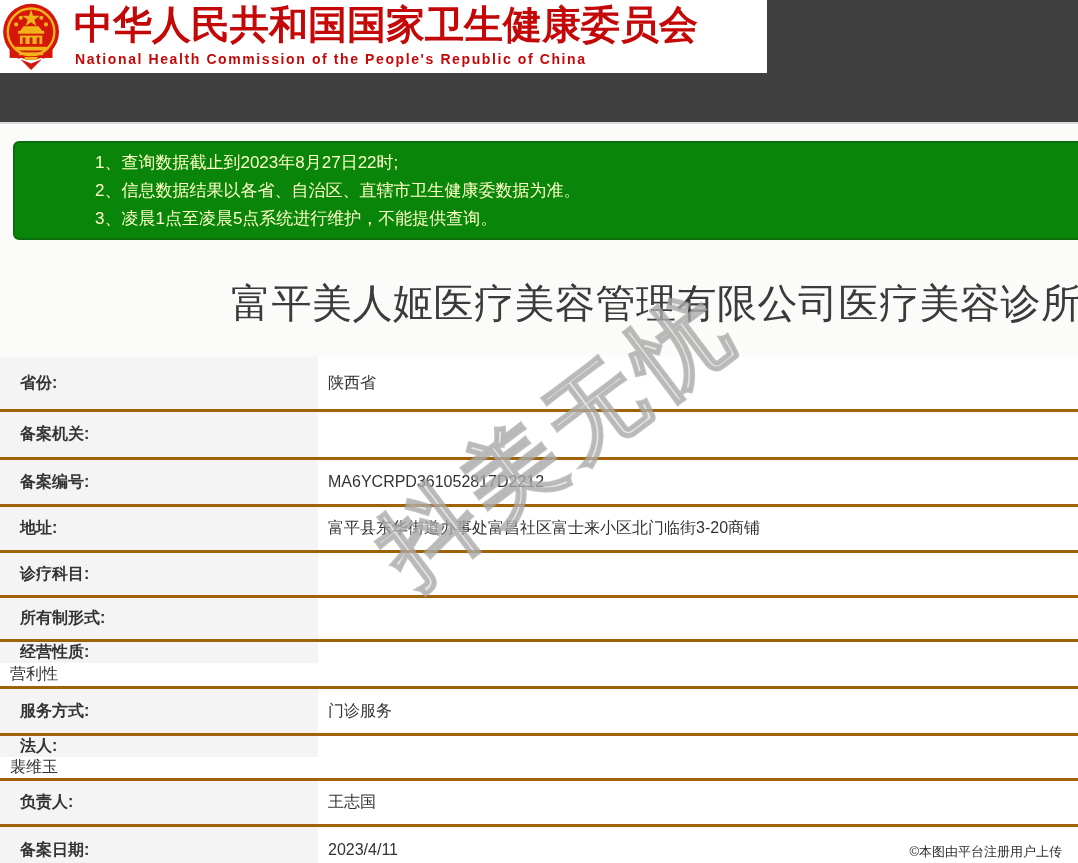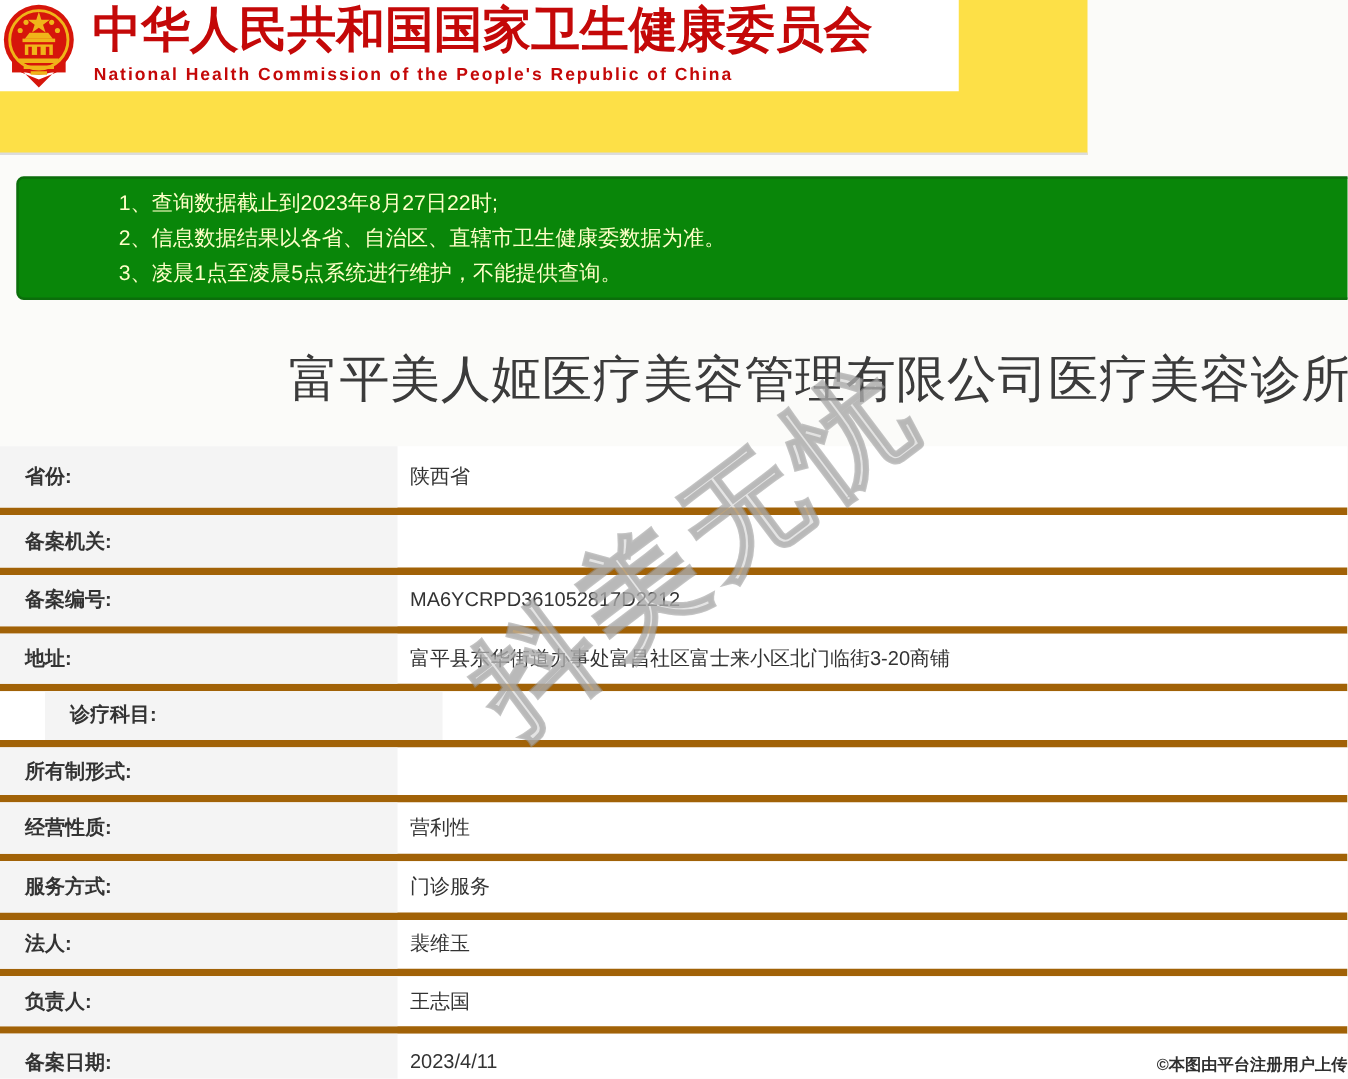--- a/index.html
+++ b/index.html
@@ -4,22 +4,22 @@
 <style>
   html,body{margin:0;padding:0;}
   body{
     width:1078px;height:863px;overflow:hidden;position:relative;
     background:#fbfbf9;
     font-family:"Liberation Sans","DejaVu Sans",sans-serif;
     -webkit-font-smoothing:antialiased;
   }
   
   .top-band{
-    position:absolute;left:0;top:0;width:870px;height:122px;
-    background:#fde047;border-bottom:2px solid #dcdcdc;
+    position:absolute;left:0;top:0;width:1078px;height:122px;
+    background:#404040;border-bottom:2px solid #dcdcdc;
   }
   .header-box{
     position:absolute;left:0;top:0;width:767px;height:73px;background:#ffffff;
   }
   .emblem{position:absolute;left:2px;top:2px;width:60px;height:69px;}
   .header-title-cn{
     position:absolute;left:74px;top:1px;
     font-size:39px;font-weight:bold;color:#c40808;
     white-space:nowrap;letter-spacing:0px;line-height:48px;
   }
@@ -43,30 +43,30 @@
     font-size:40px;font-weight:400;color:#3b3b3b;
     white-space:nowrap;letter-spacing:0.5px;
   }
   
   .record-table{
     position:absolute;left:0;top:357px;width:1078px;
     display:flex;flex-direction:column;
   }
   .row{
     display:flex;height:46px;box-sizing:border-box;
-    border-bottom:6px solid #a16207;background:#ffffff;
+    border-bottom:3px solid #a16207;background:#ffffff;
   }
   .row:nth-child(1){height:55px;}
   .row:nth-child(2){height:48px;}
   .row:nth-child(3){height:47px;}
-  .row:nth-child(5){height:45px;padding-left:36px;}
+  .row:nth-child(5){height:45px;}
   .row:nth-child(6){height:44px;gap:35px;}
-  .row:nth-child(7){height:47px;}
+  .row:nth-child(7){height:47px;flex-direction:column;}
   .row:nth-child(8){height:47px;}
-  .row:nth-child(9){height:45px;}
+  .row:nth-child(9){height:45px;flex-direction:column;}
   .row:nth-child(11){border-bottom:none;}
   .cell-label{
     width:318px;box-sizing:border-box;background:#f4f4f4;
     padding-left:20px;display:flex;align-items:center;
     font-size:16px;font-weight:bold;color:#333333;
   }
   .cell-value{
     flex:1;padding-left:10px;display:flex;align-items:center;
     font-size:16px;color:#333333;white-space:nowrap;
   }
@@ -76,22 +76,22 @@
     display:flex;align-items:center;justify-content:center;
     transform:rotate(-37deg);
     font-size:94px;font-weight:bold;letter-spacing:10px;white-space:nowrap;
     color:rgba(255,255,255,0.30);
     -webkit-text-stroke:2px rgba(150,150,150,0.55);
     text-shadow:0 0 1px rgba(160,160,160,0.4);
     z-index:5;pointer-events:none;
   }
   
   .photo-credit{
-    position:absolute;right:0;bottom:2px;z-index:6;
-    font-size:13px;font-weight:bold;color:#2f2f2f;white-space:nowrap;
+    position:absolute;right:16px;bottom:2px;z-index:6;
+    font-size:13px;font-weight:normal;color:#2f2f2f;white-space:nowrap;
     text-shadow:-1px -1px 0 #fff,1px -1px 0 #fff,-1px 1px 0 #fff,1px 1px 0 #fff;
   }
 </style>
 </head>
 <body>
 
 <div class="top-band">
   <div class="header-box">
     <svg class="emblem" viewBox="0 0 64 74" xmlns="http://www.w3.org/2000/svg">
       <circle cx="31" cy="32" r="30" fill="#d6150b"></circle>

